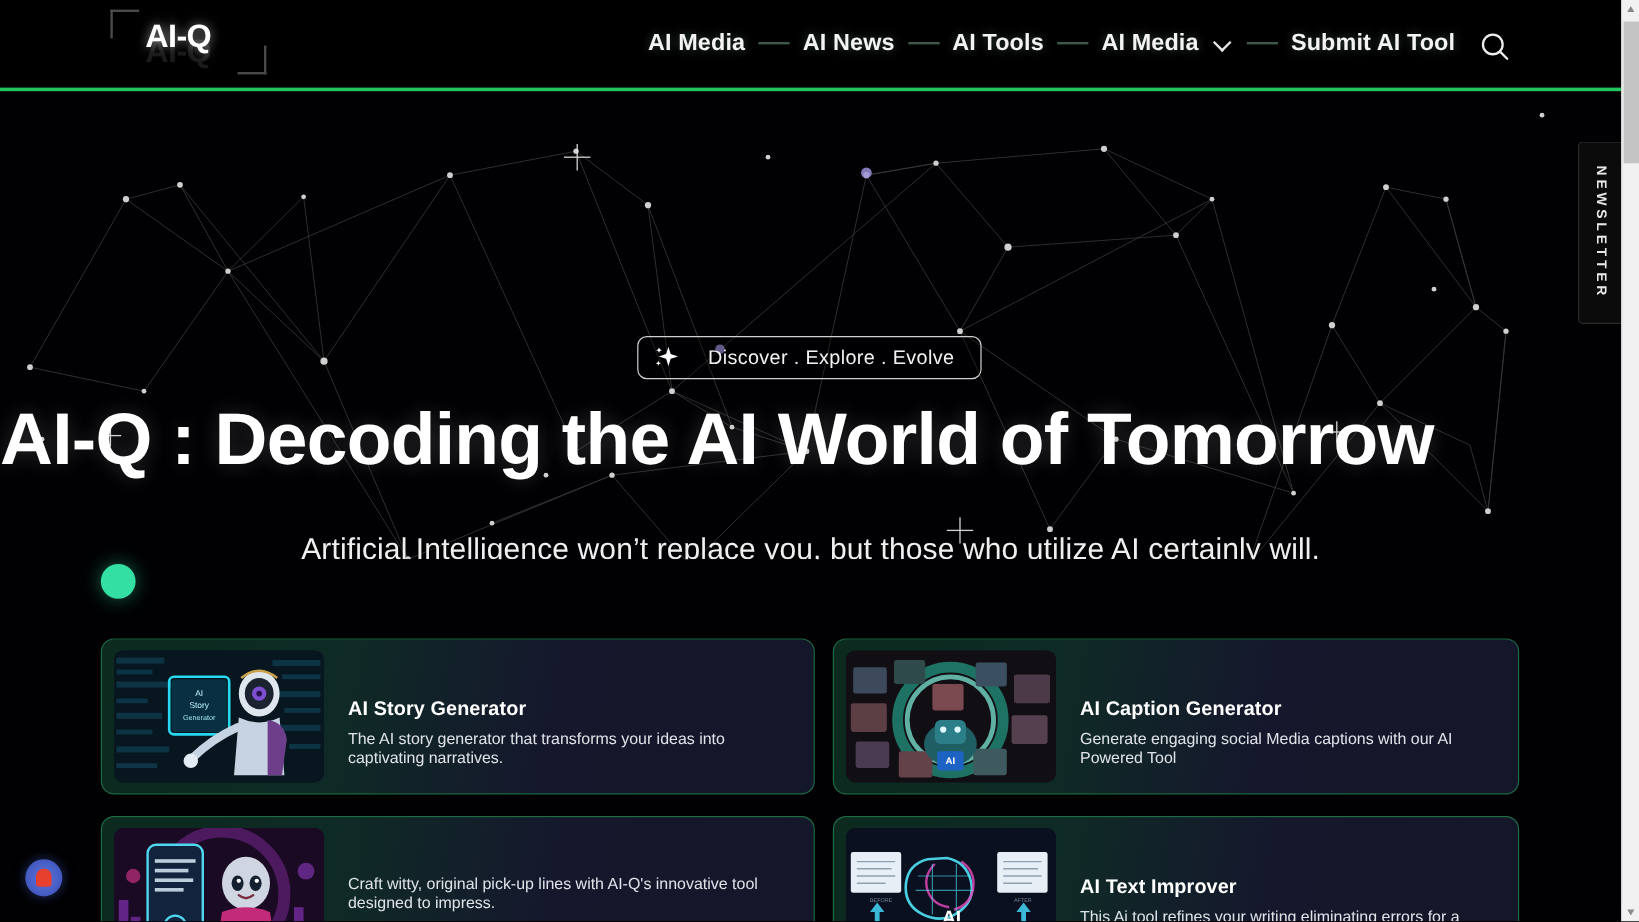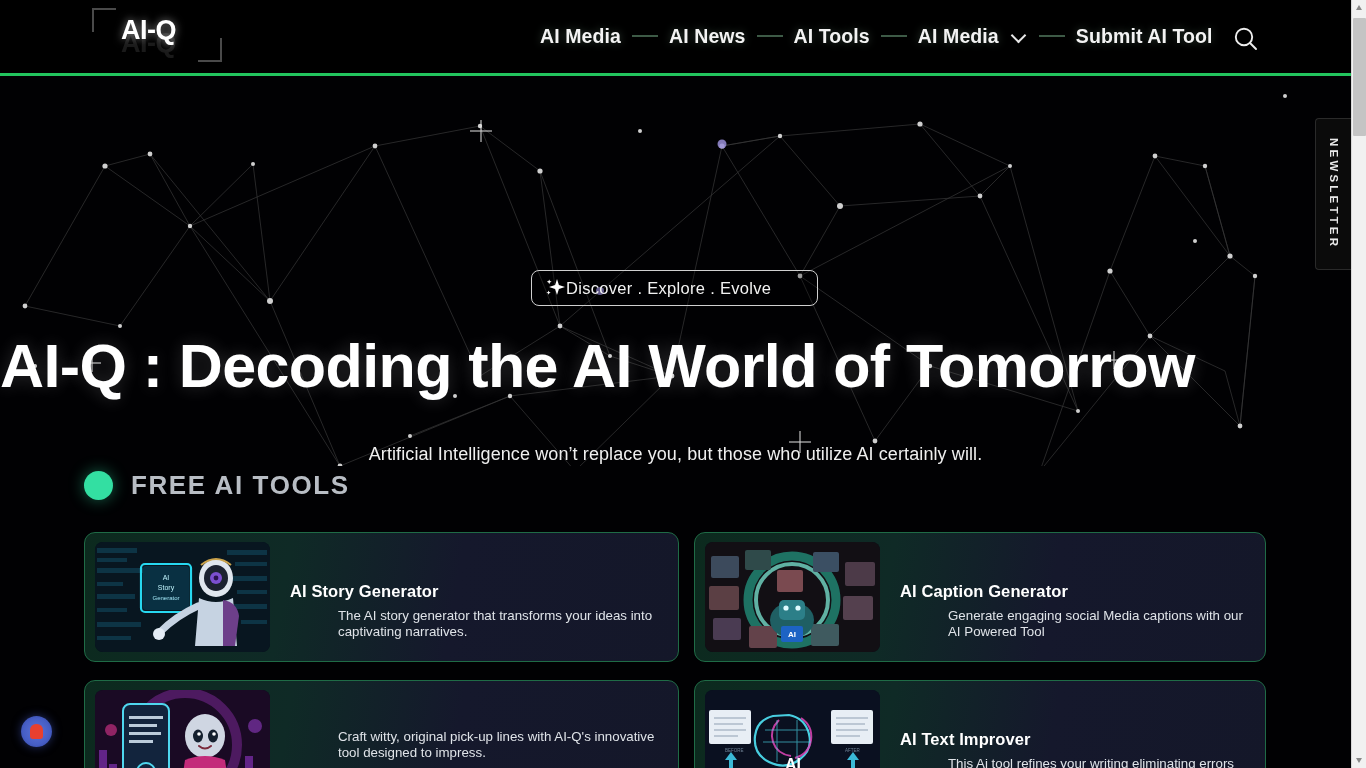--- a/index.html
+++ b/index.html
@@ -97,46 +97,46 @@
 
   
   .hero {
     position: absolute; left: 0; top: 76px;
     width: 1351px; height: 390px;
     overflow: hidden;
   }
   .constellation { position: absolute; left: 0; top: 0; width: 1351px; height: 390px; }
 
   .badge {
-    position: absolute; left: 531px; top: 194px;
+    position: absolute; left: 531px; top: 204px;
     width: 287px; height: 36px;
     border: 1px solid #cfcfcf;
     border-radius: 8px;
     display: flex; align-items: center;
-    padding-left: 12px; gap: 0;
+    padding-left: 12px; gap: 24px;
     background: rgba(0,0,0,0.25);
     z-index: 5;
   }
   .badge-text {
     font-size: 16.5px; color: #f2f2f2; letter-spacing: 0.3px;
     white-space: nowrap;
   }
   .hero-title {
     position: absolute; left: 0; top: 255px; width: 1351px;
     text-align: left;
     font-size: 61px; font-weight: bold;
     letter-spacing: -0.6px;
     color: #ffffff;
     z-index: 5;
     text-shadow: 0 0 18px rgba(255,255,255,0.18);
   }
   .hero-sub {
     position: absolute; left: 0; top: 368px; width: 1351px;
     text-align: center;
-    font-size: 18px; color: #efefef;
+    font-size: 25px; color: #efefef;
     letter-spacing: 0.1px;
     z-index: 5;
   }
 
   
   .section-head {
     position: absolute; left: 84px; top: 470px;
     display: flex; align-items: center; gap: 18px;
     z-index: 6;
   }
@@ -180,21 +180,20 @@
     background: #07121c;
   }
   .card-body { padding-left: 20px; padding-right: 12px; }
   .card-title {
     font-size: 16.5px; font-weight: bold; color: #ffffff;
     margin-bottom: 7px; letter-spacing: 0.1px; margin-top: 28px;
   }
   .card-desc {
     font-size: 13.3px; color: #dfe3e8; line-height: 1.22;
     max-width: 375px;
-    margin-left: 48px;
   }
   .card.wide .card-desc { max-width: 400px; }
 
   
   .newsletter {
     position: absolute; right: 0px; top: 118px;
     width: 36px; height: 152px;
     background: #0b0b0b;
     border: 1px solid #2a2a2a;
     border-right: none;
@@ -374,21 +373,20 @@
         </svg>
         <span class="badge-text">Discover  .  Explore  .  Evolve</span>
       </div>
 
       <div class="hero-title">AI-Q : Decoding the AI World of Tomorrow</div>
       <div class="hero-sub">Artificial Intelligence won’t replace you, but those who utilize AI certainly will.</div>
     </div>
 
     <div class="section-head">
       <div class="section-dot"></div>
-      <div class="section-title">FREE AI TOOLS</div>
     </div>
 
     <div class="cards">
 
       <div class="card">
         <div class="card-thumb">
           <svg width="175" height="110" viewBox="0 0 175 110">
             <rect width="175" height="110" fill="#081620"></rect>
             <g fill="#0f3a4d" opacity="0.85">
               <rect x="2" y="6" width="40" height="5"></rect>

